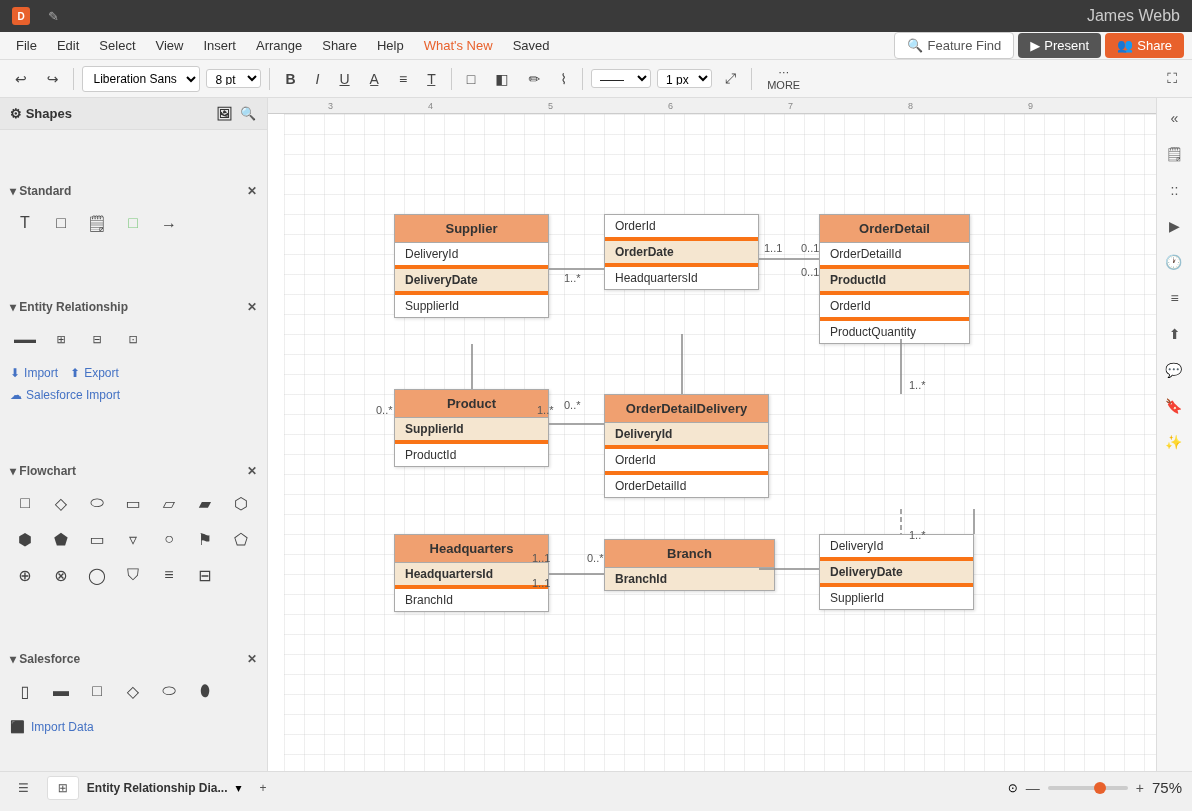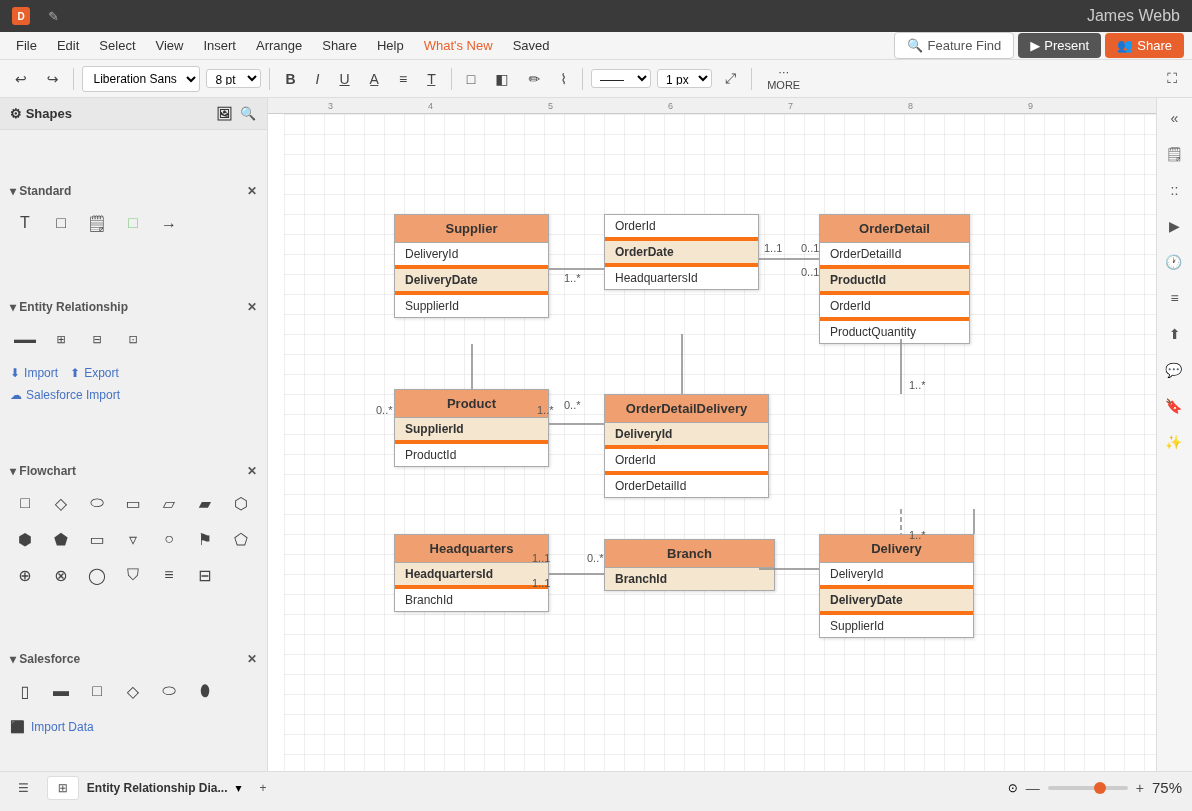--- a/index.html
+++ b/index.html
@@ -532,21 +532,20 @@
         <div class="er-entity-row highlighted">HeadquartersId</div>
         <div class="er-entity-row">BranchId</div>
       </div>
 
       <div class="er-entity" style="left:320px; top:425px; width:171px;">
         <div class="er-entity-header">Branch</div>
         <div class="er-entity-row highlighted">BranchId</div>
       </div>
 
       <div class="er-entity" style="left:535px; top:420px; width:155px;">
-        <div class="er-entity-header">Delivery</div>
         <div class="er-entity-row">DeliveryId</div>
         <div class="er-entity-row highlighted">DeliveryDate</div>
         <div class="er-entity-row">SupplierId</div>
       </div>
 
       <svg style="position:absolute; top:0; left:0; width:100%; height:100%; pointer-events:none;">
 
         <line x1="265" y1="155" x2="320" y2="155" stroke="#888" stroke-width="1.5"></line>
 
         <line x1="475" y1="145" x2="535" y2="145" stroke="#888" stroke-width="1.5"></line>

